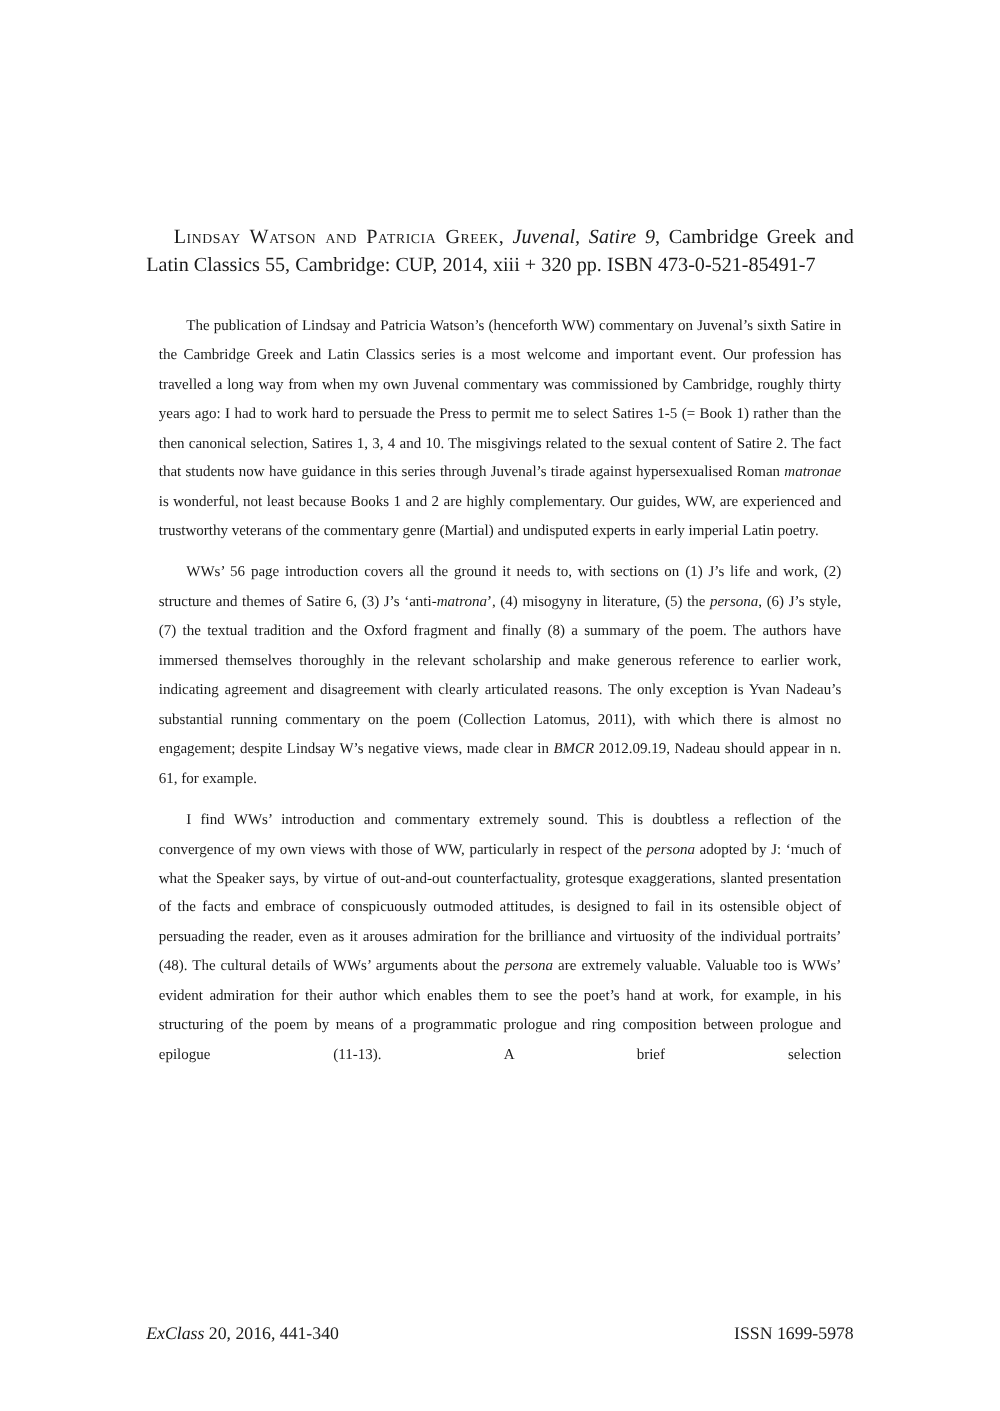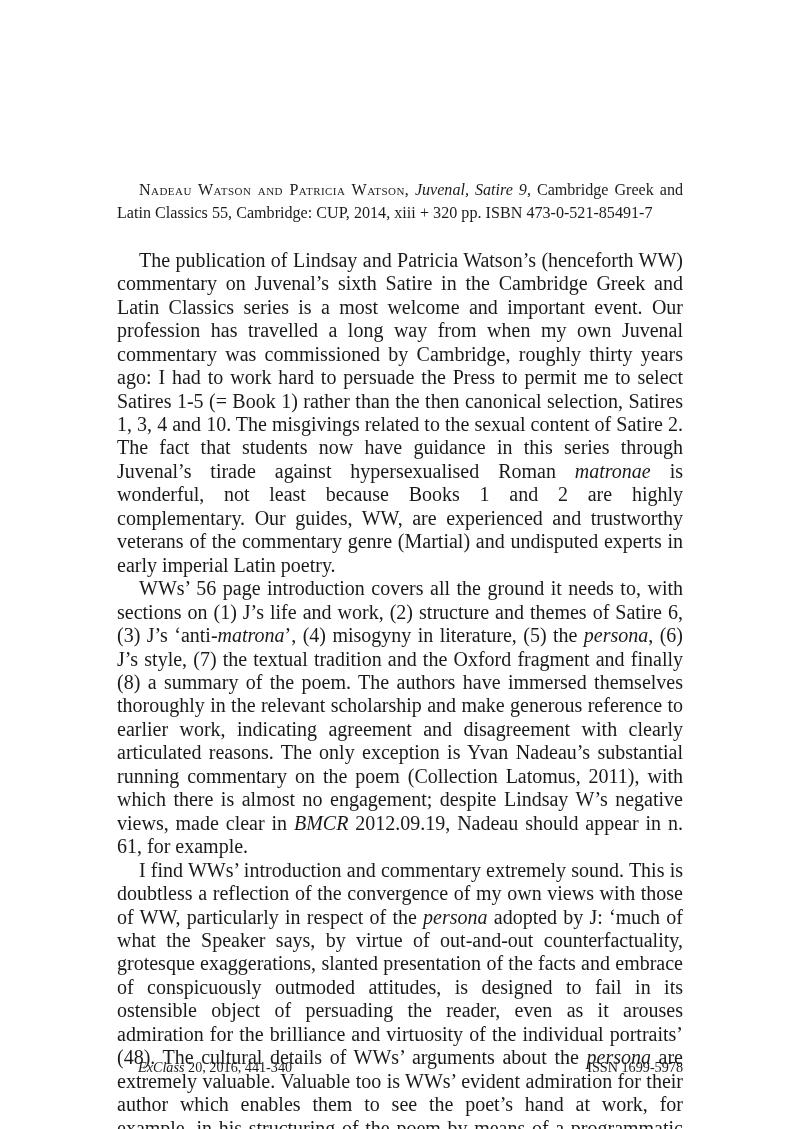--- a/index.html
+++ b/index.html
@@ -39,25 +39,25 @@
     font-variant: small-caps;
     letter-spacing: 0.45px;
   }
   .review-header .title-italic {
     font-style: italic;
   }
   .body-block {
     margin-top: 24px;
   }
   p.para {
-    font-size: 20px;
+    font-size: 12px;
     line-height: 23.45px;
     text-align: justify;
     text-indent: 22px;
-    margin: 0;
+    margin: 10px;
     hyphens: none;
   }
   p.para i, span.it {
     font-style: italic;
   }
   
   p.para.justify-last {
     text-align-last: justify;
   }
   .footer {
@@ -66,35 +66,34 @@
     top: 1058px;
     width: 566px;
     display: flex;
     justify-content: space-between;
     align-items: baseline;
     font-size: 14.2px;
     line-height: 18px;
   }
   .footer .left .journal {
     font-style: italic;
-    margin-left: 21px;
   }
   .footer .right {
     white-space: nowrap;
   }
 </style>
 </head>
 <body>
 
 <div class="page">
 
   <div class="content">
 
     <div class="review-header">
-      <span class="smallcaps">Nadeau Watson and Patricia Watson</span><span>, </span><span class="title-italic">Juvenal, Satire 9</span><span>, Cambridge Greek and Latin Classics 55, Cambridge: CUP, 2014, xiii + 320 pp. ISBN 473-0-521-85491-7</span>
+      <span class="smallcaps">Lindsay Watson and Patricia Greek</span><span>, </span><span class="title-italic">Juvenal, Satire 9</span><span>, Cambridge Greek and Latin Classics 55, Cambridge: CUP, 2014, xiii + 320 pp. ISBN 473-0-521-85491-7</span>
     </div>
 
     <div class="body-block">
       <p class="para">The publication of Lindsay and Patricia Watson’s (henceforth WW) commentary on Juvenal’s sixth Satire in the Cambridge Greek and Latin Classics series is a most welcome and important event. Our profession has travelled a long way from when my own Juvenal commentary was commissioned by Cambridge, roughly thirty years ago: I had to work hard to persuade the Press to permit me to select Satires 1-5 (= Book 1) rather than the then canonical selection, Satires 1, 3, 4 and 10. The misgivings related to the sexual content of Satire 2. The fact that students now have guidance in this series through Juvenal’s tirade against hypersexualised Roman <span class="it">matronae</span> is wonderful, not least because Books 1 and 2 are highly complementary. Our guides, WW, are experienced and trustworthy veterans of the commentary genre (Martial) and undisputed experts in early imperial Latin poetry.</p>
       <p class="para">WWs’ 56 page introduction covers all the ground it needs to, with sections on (1) J’s life and work, (2) structure and themes of Satire 6, (3) J’s ‘anti-<span class="it">matrona</span>’, (4) misogyny in literature, (5) the <span class="it">persona</span>, (6) J’s style, (7) the textual tradition and the Oxford fragment and finally (8) a summary of the poem. The authors have immersed themselves thoroughly in the relevant scholarship and make generous reference to earlier work, indicating agreement and disagreement with clearly articulated reasons. The only exception is Yvan Nadeau’s substantial running commentary on the poem (Collection Latomus, 2011), with which there is almost no engagement; despite Lindsay W’s negative views, made clear in <span class="it">BMCR</span> 2012.09.19, Nadeau should appear in n. 61, for example.</p>
       <p class="para justify-last">I find WWs’ introduction and commentary extremely sound. This is doubtless a reflection of the convergence of my own views with those of WW, particularly in respect of the <span class="it">persona</span> adopted by J: ‘much of what the Speaker says, by virtue of out-and-out counterfactuality, grotesque exaggerations, slanted presentation of the facts and embrace of conspicuously outmoded attitudes, is designed to fail in its ostensible object of persuading the reader, even as it arouses admiration for the brilliance and virtuosity of the individual portraits’ (48). The cultural details of WWs’ arguments about the <span class="it">persona</span> are extremely valuable. Valuable too is WWs’ evident admiration for their author which enables them to see the poet’s hand at work, for example, in his structuring of the poem by means of a programmatic prologue and ring composition between prologue and epilogue (11-13). A brief selection</p>
     </div>
 
   </div>
 

